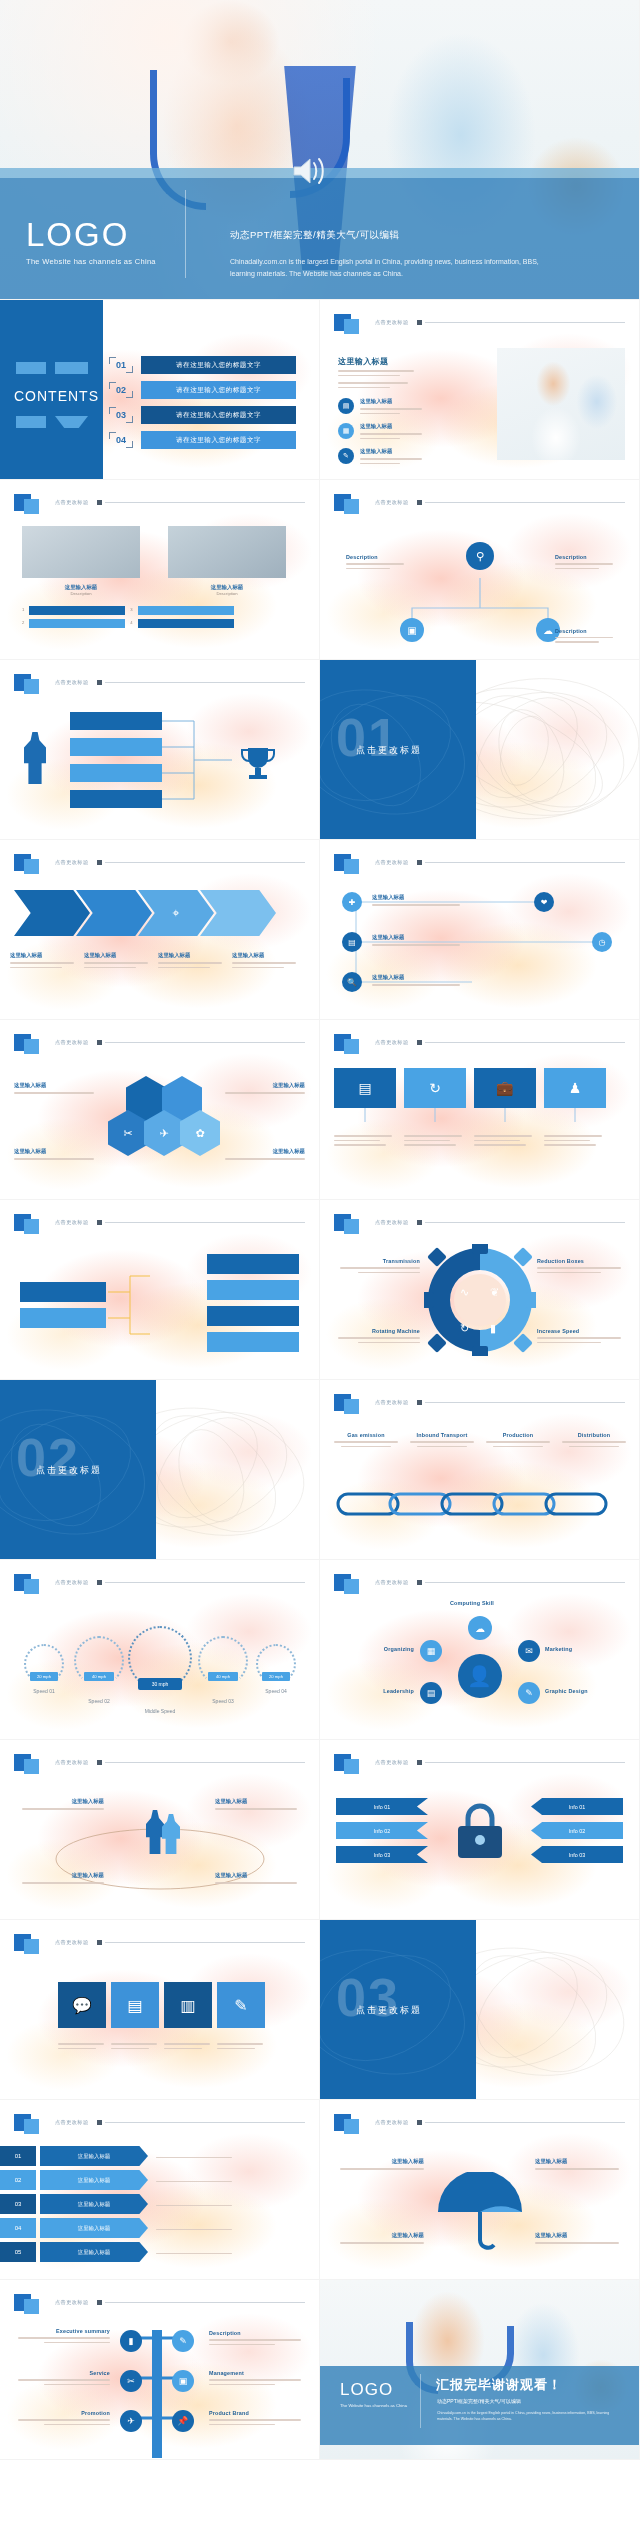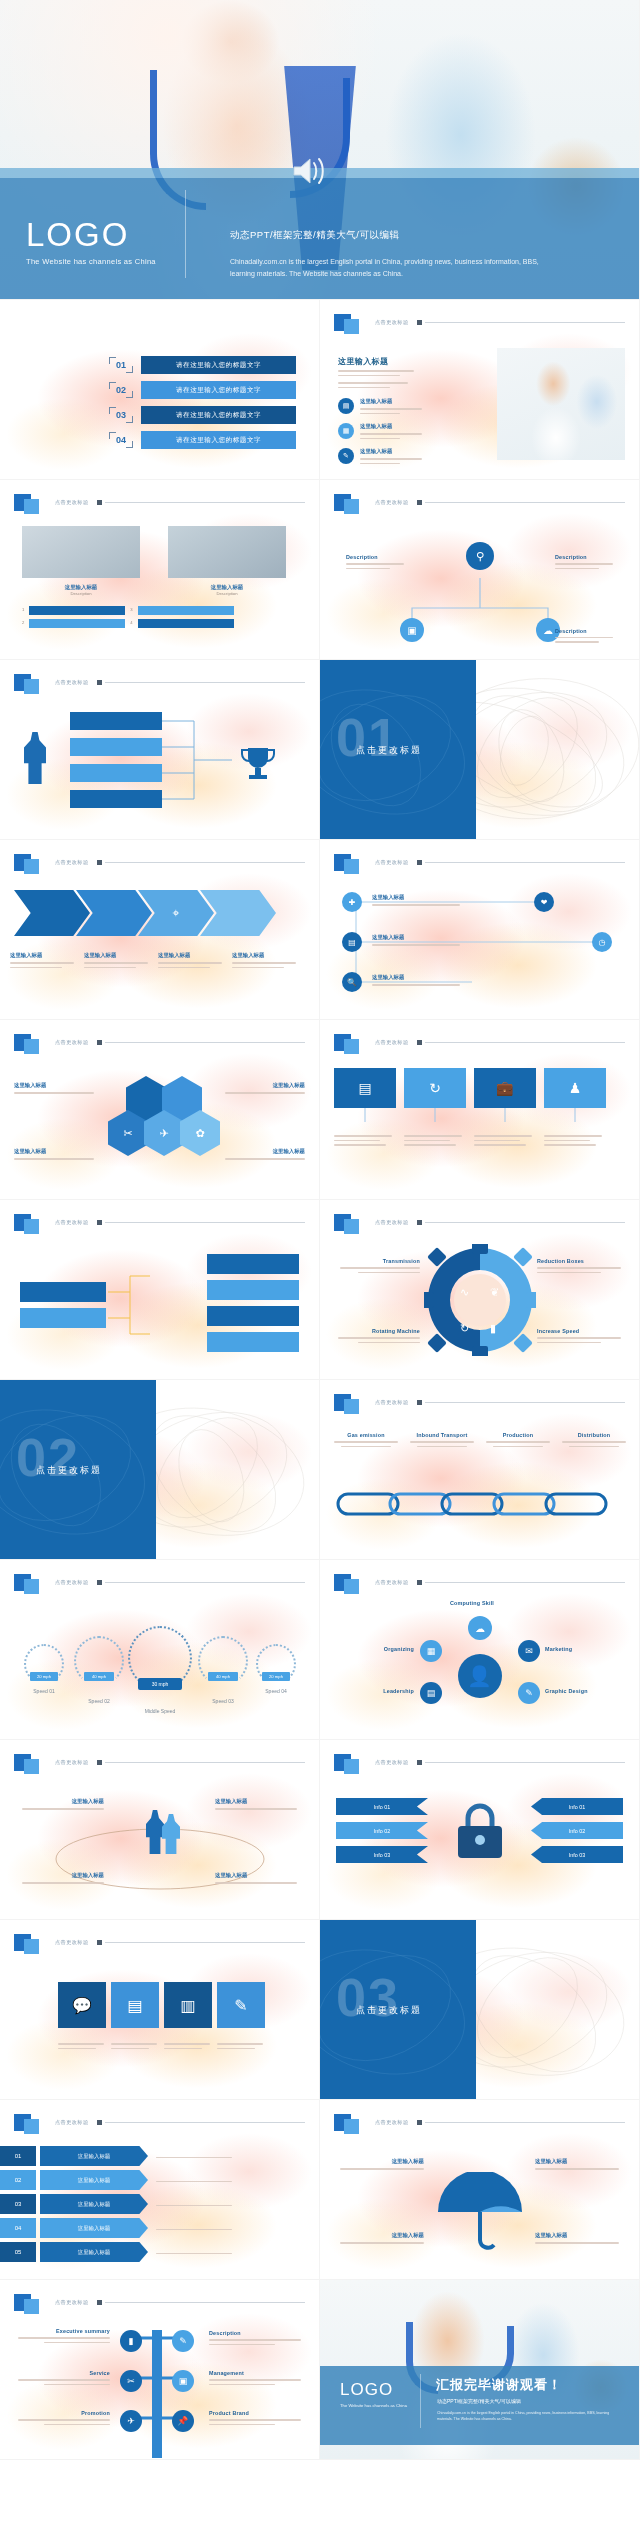--- a/index.html
+++ b/index.html
@@ -134,20 +134,27 @@
         <div class="logo-sub">The Website has channels as China</div>
       </div>
       <div class="cover-divider"></div>
       <div class="cover-sub1">动态PPT/框架完整/精美大气/可以编辑</div>
       <div class="cover-sub2">Chinadaily.com.cn is the largest English portal in China, providing news, business information, BBS, learning materials. The Website has channels as China.</div>
     </div>
   </div>
 
   <div class="slide">
     <div class="wash"></div>
+    <div class="contents-left">
+      <div class="cglyph" style="left:16px;top:62px;width:30px;height:12px;"></div>
+      <div class="cglyph" style="left:55px;top:62px;width:33px;height:12px;"></div>
+      <div class="cglyph" style="left:16px;top:116px;width:30px;height:12px;"></div>
+      <div class="cglyph" style="left:55px;top:116px;width:33px;height:12px;clip-path:polygon(0 0,100% 0,72% 100%,28% 100%);"></div>
+      <div class="contents-word">CONTENTS</div>
+    </div>
     <div class="toc-row" style="left:110px;top:56px;">
       <span class="toc-num">01</span>
       <span class="toc-bar" style="background:#14558f;">请在这里输入您的标题文字</span>
     </div>
     <div class="toc-row" style="left:110px;top:81px;">
       <span class="toc-num">02</span>
       <span class="toc-bar" style="background:#3f95dd;">请在这里输入您的标题文字</span>
     </div>
     <div class="toc-row" style="left:110px;top:106px;">
       <span class="toc-num">03</span>

